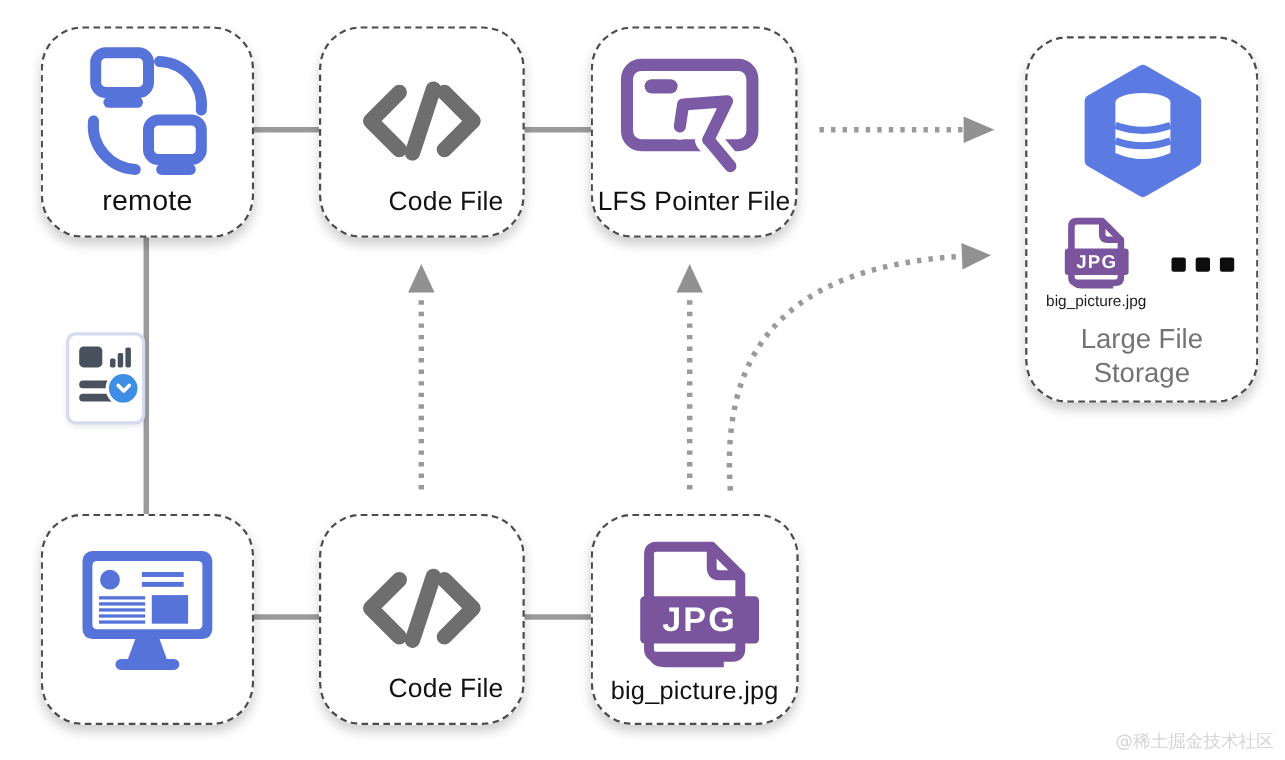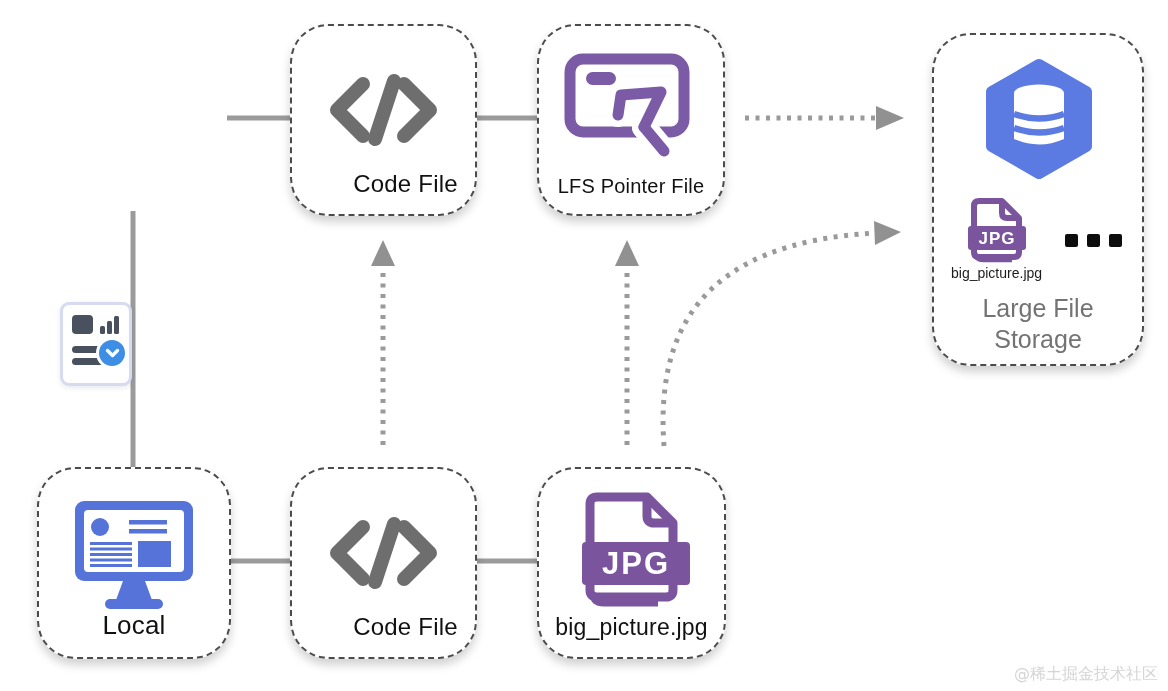--- a/index.html
+++ b/index.html
@@ -8,21 +8,21 @@
   svg.overlay{position:absolute;left:0;top:0;z-index:0;}
   .node{
     position:absolute;background:#fff;border:2px dashed #4b4b4b;border-radius:38px;
     box-shadow:0 6px 10px rgba(0,0,0,.18);z-index:1;
   }
   .node .icon{position:absolute;left:0;top:0;width:100%;height:100%;}
   .node .label{
     position:absolute;left:0;right:0;bottom:16px;text-align:center;
     color:#111;font-weight:500;letter-spacing:.2px;
   }
-  .lbl-26{font-size:26px;} .lbl-24{font-size:24px;margin-left:44px;} .lbl-22{font-size:20px;} .lbl-23{font-size:23px;}
+  .lbl-26{font-size:26px;} .lbl-24{font-size:24px;margin-left:44px;} .lbl-22{font-size:24px;} .lbl-23{font-size:23px;}
   
   .storage-file-label{position:absolute;left:17px;top:230px;font-size:14px;color:#1c1c1c;}
   .storage-label{position:absolute;left:0;right:0;top:258px;text-align:center;font-size:25px;
     line-height:31px;font-weight:500;color:#737373;padding:0 26px;box-sizing:border-box;}
   .dots{position:absolute;left:131px;top:199px;display:flex;gap:9px;}
   .dots span{width:13px;height:13px;background:#0d0d0d;border-radius:2px;display:block;}
   
   .vdoc{position:absolute;left:60px;top:302px;width:72px;height:84px;z-index:2;}
   .vdoc .paper{position:absolute;left:0;top:0;width:66px;height:78px;background:#fff;
     border:3px solid #d7dbef;border-radius:9px;box-shadow:0 2px 5px rgba(40,50,90,.10);}
@@ -61,20 +61,33 @@
       <line x1="627" y1="445" x2="627" y2="267" stroke="#9a9a9a" stroke-width="5" stroke-dasharray="4 6.5"></line>
       <polygon points="615,266 627,240 639,266" fill="#919191"></polygon>
     </g>
 
     <g>
       <path d="M 664 446 C 656 335 697 243 875 233" fill="none" stroke="#9a9a9a" stroke-width="5" stroke-dasharray="4 6.5"></path>
       <polygon points="874,221 901,232 875,245" fill="#919191"></polygon>
     </g>
   </svg>
 
+  <div class="node" style="left:37px;top:24px;width:190px;height:188px">
+    <svg class="icon" viewBox="0 0 190 188">
+      <g fill="none" stroke="#5573d9" stroke-width="10" stroke-linecap="round">
+        <rect x="48" y="22" width="48" height="36" rx="9"></rect>
+        <path d="M60 67 H86"></path>
+        <rect x="96" y="83" width="48" height="36" rx="9"></rect>
+        <path d="M108 128 H134"></path>
+        <path d="M106 30 A40 40 0 0 1 144 74"></path>
+        <path d="M46 84 A40 40 0 0 0 84 128"></path>
+      </g>
+    </svg>
+    <div class="label lbl-26">remote</div>
+  </div>
 
   <div class="node" style="left:290px;top:24px;width:183px;height:188px">
     <svg class="icon" viewBox="0 0 183 188">
       <g fill="none" stroke="#6e6e6e" stroke-width="14" stroke-linecap="round" stroke-linejoin="round">
         <path d="M71 58 L45 84 L71 110"></path>
         <path d="M102 55 L83 113"></path>
         <path d="M112 58 L138 84 L112 110"></path>
       </g>
     </svg>
     <div class="label lbl-24">Code File</div>
@@ -135,21 +148,20 @@
         <rect x="51" y="73" width="42" height="3"></rect>
         <rect x="51" y="78.5" width="42" height="3"></rect>
         <rect x="51" y="84" width="42" height="3"></rect>
         <rect x="51" y="89.5" width="42" height="3"></rect>
         <rect x="51" y="95" width="42" height="3"></rect>
       </g>
       <rect x="99" y="72" width="33" height="26" fill="#5573d9"></rect>
       <path d="M84 112 L106 112 L113 131 L77 131 Z" fill="#5573d9"></path>
       <rect x="66" y="130" width="58" height="10" rx="5" fill="#5573d9"></rect>
     </svg>
-    <div class="label lbl-26">Local</div>
   </div>
 
   <div class="node" style="left:290px;top:467px;width:183px;height:188px">
     <svg class="icon" viewBox="0 0 183 188">
       <g fill="none" stroke="#6e6e6e" stroke-width="14" stroke-linecap="round" stroke-linejoin="round">
         <path d="M71 58 L45 84 L71 110"></path>
         <path d="M102 55 L83 113"></path>
         <path d="M112 58 L138 84 L112 110"></path>
       </g>
     </svg>

